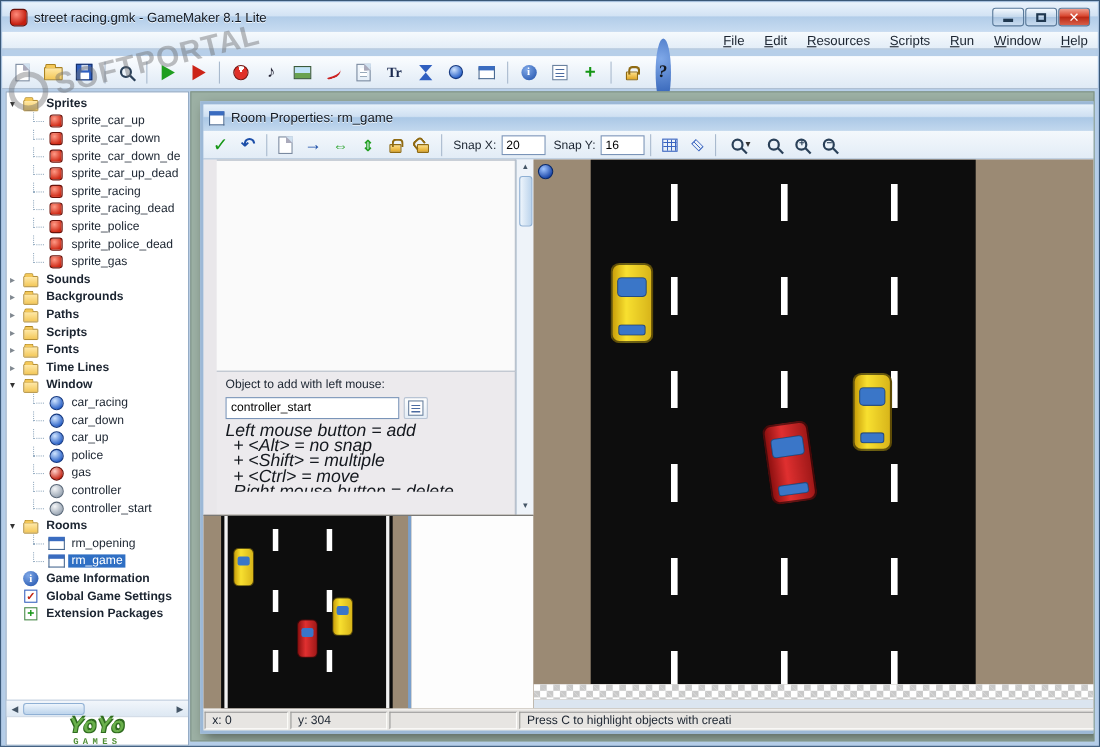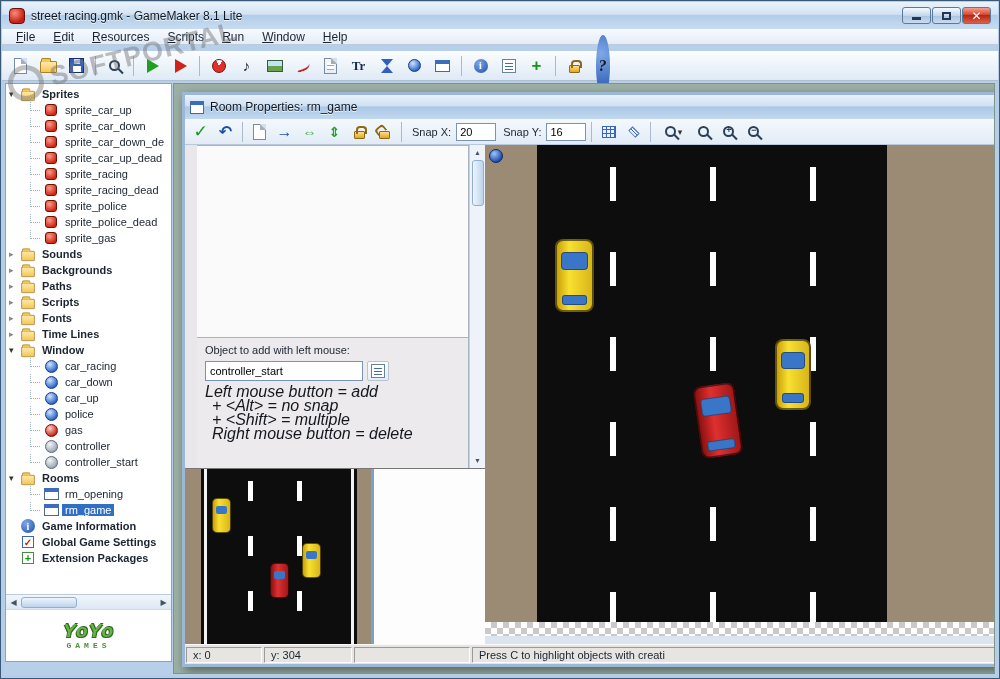--- a/index.html
+++ b/index.html
@@ -13,21 +13,21 @@
   .app-icon{width:16px;height:16px;border-radius:4px;background:radial-gradient(circle at 35% 30%,#ff8a7a,#c41f10 70%);border:1px solid #6a1008;flex:none;}
   .title-text{font-size:12px;color:#10161f;text-shadow:0 1px 0 rgba(255,255,255,.8);white-space:nowrap;}
   .win-btns{margin-left:auto;display:flex;gap:1px;}
   .wbtn{width:29px;height:17px;border:1px solid #5a7a9a;border-radius:3px;display:flex;align-items:center;justify-content:center;
     background:linear-gradient(#f4f9fe,#c4d8ec 50%,#a9c4e0 51%,#c9dcf0);}
   .wbtn.close{background:linear-gradient(#f0a090,#d8452e 45%,#b92713 50%,#d8604a);color:#fff;font-weight:bold;font-size:12px;line-height:1;}
   .glyph-min{width:9px;height:3px;background:#203850;margin-top:6px;}
   .glyph-max{width:9px;height:8px;border:2px solid #203850;}
 
   .menubar{position:absolute;left:1px;right:1px;top:28px;height:16px;display:flex;align-items:center;padding-left:5px;
-    background:linear-gradient(#f6fafd,#e3edf7);border-bottom:1px solid #bccbdc;}
+    background:linear-gradient(#f6fafd,#e3edf7);border-bottom:1px solid #bccbdc;justify-content:flex-end;}
   .menu-item{padding:3px 9px;cursor:default;}
   .menu-item::first-letter{text-decoration:underline;}
 
   .toolbar{position:absolute;left:1px;right:1px;top:50px;height:30px;display:flex;align-items:center;gap:3px;padding-left:6px;
     background:linear-gradient(#fbfdff,#dfeaf5);border-bottom:1px solid #aebfd2;}
   .tb-btn{width:25px;height:24px;display:flex;align-items:center;justify-content:center;border-radius:3px;position:relative;}
   .tb-sep{width:1px;height:20px;background:#a9bace;margin:0 3px;flex:none;}
 
   
   .ic-page{width:13px;height:16px;background:#fff;border:1px solid #7a8aa0;position:relative;}
@@ -74,21 +74,21 @@
   .ic-iso{width:10px;height:10px;border:1px solid #3a64c0;transform:rotate(45deg) scaleY(.6);background:
      repeating-linear-gradient(0deg,transparent 0 3px,#3a64c0 3px 4px);}
   .drop-caret{font-size:9px;color:#333;margin-left:2px;}
 
   
   .watermark{position:absolute;left:4px;top:40px;z-index:60;transform:rotate(-14deg);display:flex;align-items:center;gap:7px;
     pointer-events:none;color:rgba(110,110,112,.45);font-weight:bold;font-size:27px;letter-spacing:1px;}
   .watermark::before{content:"";width:26px;height:26px;border:5px solid rgba(110,110,112,.42);border-radius:50%;}
 
   
-  .sidebar{position:absolute;left:4px;top:82px;width:167px;bottom:16px;background:#fff;border:1px solid #8aa4c0;display:flex;flex-direction:column;z-index:5;}
+  .sidebar{position:absolute;left:4px;top:82px;width:167px;bottom:0;background:#fff;border:1px solid #8aa4c0;display:flex;flex-direction:column;z-index:5;}
   .tree{flex:1;overflow:hidden;padding-top:2px;}
   .trow{height:16px;display:flex;align-items:center;font-size:11px;white-space:nowrap;padding-left:3px;}
   .trow.d1{padding-left:24px;}
   .conn{width:10px;height:9px;border-left:1px dotted #9ab0c4;border-bottom:1px dotted #9ab0c4;margin:-8px 3px 0 0;flex:none;}
   .arr{width:11px;flex:none;font-size:9px;line-height:1;color:#333;}
   .arr-exp::after{content:"▾";}
   .arr-col::after{content:"▸";color:#808890;}
   .tico{width:16px;height:16px;margin-right:3px;flex:none;display:inline-flex;align-items:center;justify-content:center;}
   .tico .ic-folder{transform:scale(.85);}
   .tico-sprite{width:12px;height:12px;border-radius:3px;background:radial-gradient(circle at 35% 30%,#ff9a86,#cf2a16 75%);border:1px solid #6a120a;}
@@ -96,21 +96,21 @@
   .tico-check::after{content:"✓";}
   .tico-ext{width:12px;height:12px;background:#fff;border:1px solid #4a8a4a;color:#149614;font:bold 11px "Liberation Sans",sans-serif;display:flex;align-items:center;justify-content:center;line-height:1;}
   .tico-ext::after{content:"+";}
   .tlabel{padding:0 3px;}
   .tlabel.bold{font-weight:bold;}
   .tlabel.sel{background:#2f6fc4;color:#fff;}
   .hscroll{height:15px;background:linear-gradient(#f2f6fb,#dde8f3);border-top:1px solid #bccbdc;display:flex;align-items:center;}
   .hs-arrow{width:15px;height:13px;display:flex;align-items:center;justify-content:center;font-size:8px;color:#456;}
   .hs-thumb{width:56px;height:11px;border-radius:3px;background:linear-gradient(#eef5fc,#bcd4ec);border:1px solid #8fb0d4;}
   .hs-spacer{flex:1;}
-  .logo{height:52px;border-top:1px solid #d0dae6;display:flex;flex-direction:column;align-items:center;justify-content:center;line-height:1;}
+  .logo{height:26px;border-top:1px solid #d0dae6;display:flex;flex-direction:column;align-items:center;justify-content:center;line-height:1;}
   .logo-main{font-weight:900;font-style:italic;font-size:19px;color:#6ab04c;text-shadow:1px 1px 0 #2f6b1f,-1px 1px 0 #2f6b1f,1px -1px 0 #2f6b1f;letter-spacing:1px;}
   .logo-sub{font-size:8px;font-weight:bold;letter-spacing:4px;color:#4f8f35;margin-top:2px;font-family:Liberation Mono, monospace;}
 
   
   .mdi{position:absolute;left:172px;top:82px;right:4px;bottom:4px;background:#9cb0a4;border:1px solid #7e9388;overflow:hidden;}
 
   
   .room-window{position:absolute;left:8px;top:8px;width:973px;height:575px;border:3px solid #9cb8d6;background:#c2d6ec;box-shadow:3px 4px 10px rgba(0,0,0,.45);}
   .rw-title{height:24px;display:flex;align-items:center;gap:6px;padding:0 5px;
     background:linear-gradient(180deg,#e8f2fb 0%,#cfe0f2 45%,#abc8e6 50%,#c2d8ee 100%);}
@@ -592,20 +592,21 @@
                 <div class="obj-row">
                   <input class="obj-input" value="controller_start" style="">
                   <span class="obj-menu-btn">
                       <span class="ic-list"></span>
                     </span>
                 </div>
                 <div class="help">
                   <div>Left mouse button = add</div>
                   <div>+ &lt;Alt&gt; = no snap</div>
                   <div>+ &lt;Shift&gt; = multiple</div>
+                  <div>+ &lt;Ctrl&gt; = move</div>
                   <div>Right mouse button = delete</div>
                 </div>
               </div>
             </div>
             <div class="vscroll">
               <span class="vs-arrow">▲</span>
               <span class="vs-thumb"></span>
               <span class="vs-spacer"></span>
               <span class="vs-arrow">▼</span>
             </div>

